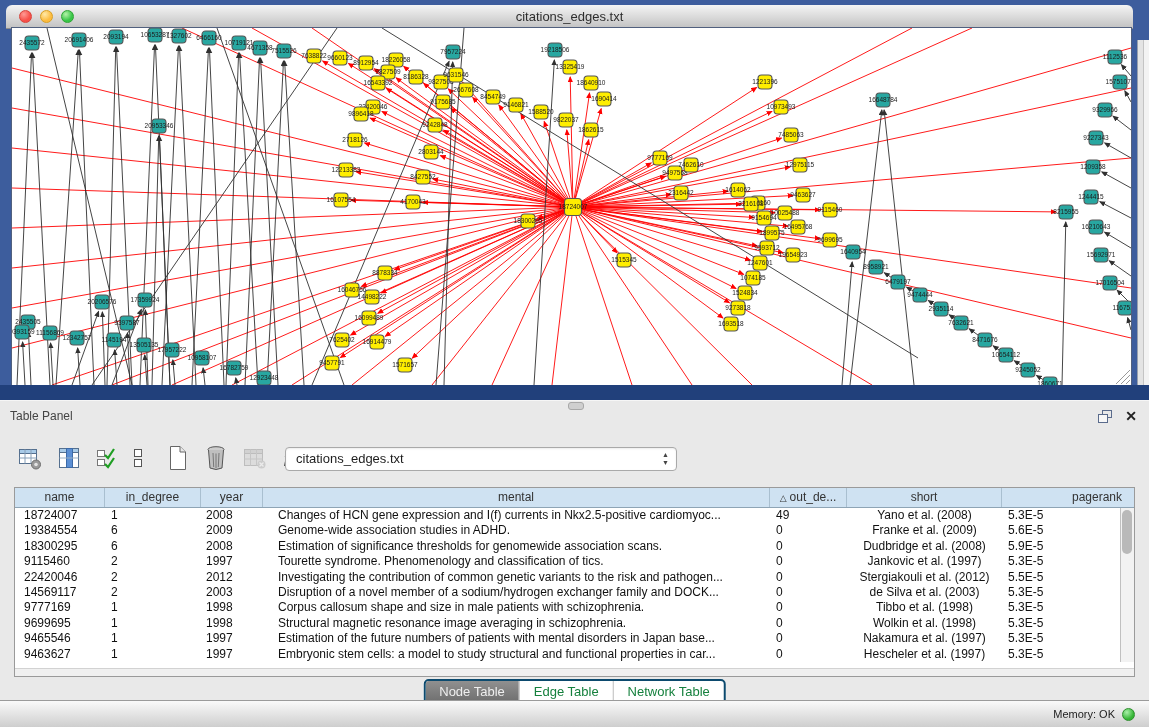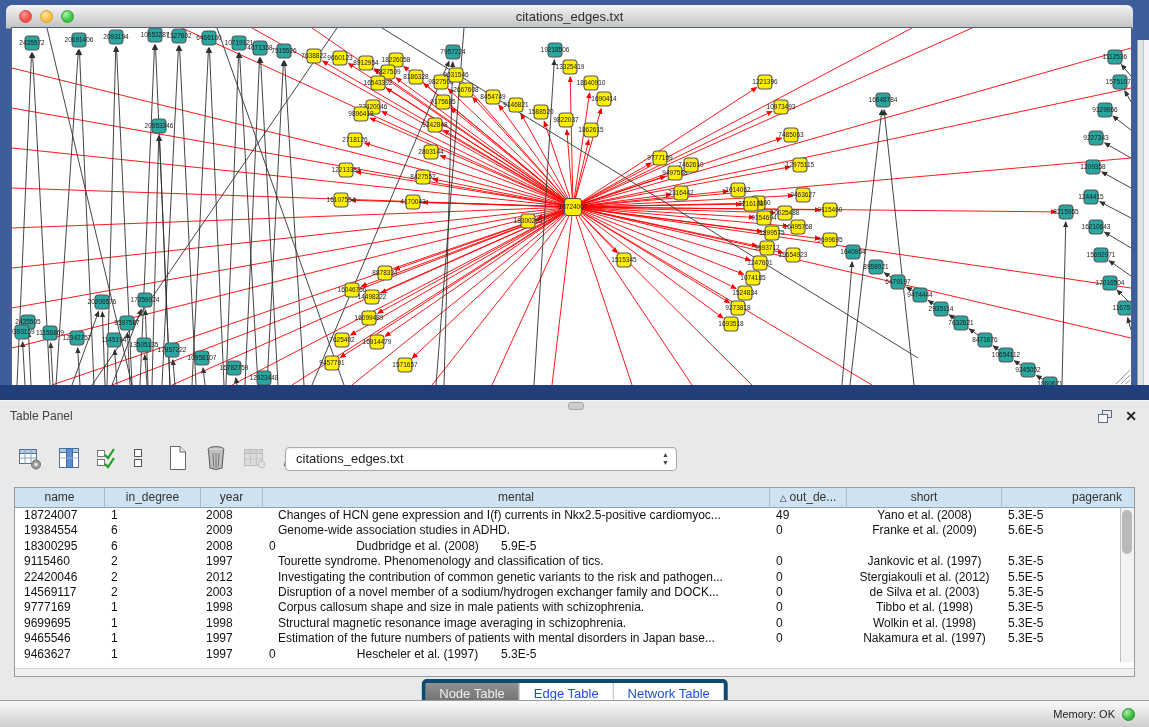--- a/index.html
+++ b/index.html
@@ -55,22 +55,22 @@
   .c4{width:77px;padding-left:6px;}
   .c5{width:155px;text-align:center;}
   .c6{width:106px;padding-left:6px;}
   .h0{width:90px;} .h1{width:96px;} .h2{width:62px;} .h3{width:507px;} .h4{width:77px;} .h5{width:155px;} .h6{width:120px;}
   #vscroll{position:absolute;right:0;top:20px;width:14px;height:154px;background:#f2f2f2;border-left:1px solid #c0c0c0;box-sizing:border-box;}
   #vthumb{position:absolute;left:1px;top:2px;width:10px;height:44px;border-radius:5px;background:#b9b9b9;}
   #hscroll{position:absolute;left:0;bottom:0;width:100%;height:8px;background:#f0f0f0;border-top:1px solid #d2d2d2;box-sizing:border-box;}
 
   
   #tabbar{position:absolute;left:50%;transform:translateX(-50%);top:278px;display:flex;height:22px;
-    background:#fff;border:4px solid #0c4a6e;border-radius:5px;overflow:hidden;box-shadow:0 1px 1px rgba(255,255,255,.8);}
-  .tab{padding:0 14px;line-height:22px;font-size:13px;color:#1d4ed8;border-right:1px solid #bcbcbc;}
+    background:#fff;border:2px solid #0c4a6e;border-radius:5px;overflow:hidden;box-shadow:0 1px 1px rgba(255,255,255,.8);}
+  .tab{padding:0 14px;line-height:22px;font-size:13px;color:#15803d;border-right:1px solid #bcbcbc;}
   .tab:last-child{border-right:none;}
   .tab.selected{background:linear-gradient(#909090,#6d6d6d);color:#efefef;}
 
   
   #statusbar{position:absolute;left:0;top:700px;width:1149px;height:27px;
     background:linear-gradient(#fafafa,#cecece);border-top:1px solid #9b9b9b;box-sizing:border-box;}
   #memory-label{position:absolute;right:34px;top:0;height:27px;line-height:26px;font-size:11px;color:#222;}
   #memory-dot{position:absolute;right:14px;top:7px;width:13px;height:13px;border-radius:50%;
     background:radial-gradient(circle at 35% 30%,#a9f0a9,#35b535 65%);border:1px solid #2d8f2d;box-sizing:border-box;}
 </style>
@@ -810,20 +810,21 @@
             <div class="td c2">2009</div>
             <div class="td c3">Genome-wide association studies in ADHD.</div>
             <div class="td c4">0</div>
             <div class="td c5">Franke et al. (2009)</div>
             <div class="td c6">5.6E-5</div>
           </div>
           <div class="tr">
             <div class="td c0">18300295</div>
             <div class="td c1">6</div>
             <div class="td c2">2008</div>
+            <div class="td c3">Estimation of significance thresholds for genomewide association scans.</div>
             <div class="td c4">0</div>
             <div class="td c5">Dudbridge et al. (2008)</div>
             <div class="td c6">5.9E-5</div>
           </div>
           <div class="tr">
             <div class="td c0">9115460</div>
             <div class="td c1">2</div>
             <div class="td c2">1997</div>
             <div class="td c3">Tourette syndrome. Phenomenology and classification of tics.</div>
             <div class="td c4">0</div>
@@ -872,20 +873,21 @@
             <div class="td c2">1997</div>
             <div class="td c3">Estimation of the future numbers of patients with mental disorders in Japan base...</div>
             <div class="td c4">0</div>
             <div class="td c5">Nakamura et al. (1997)</div>
             <div class="td c6">5.3E-5</div>
           </div>
           <div class="tr">
             <div class="td c0">9463627</div>
             <div class="td c1">1</div>
             <div class="td c2">1997</div>
+            <div class="td c3">Embryonic stem cells: a model to study structural and functional properties in car...</div>
             <div class="td c4">0</div>
             <div class="td c5">Hescheler et al. (1997)</div>
             <div class="td c6">5.3E-5</div>
           </div>
         </div>
       <div id="vscroll">
           <div id="vthumb"></div>
         </div>
       <div id="hscroll"></div>
     </div>

